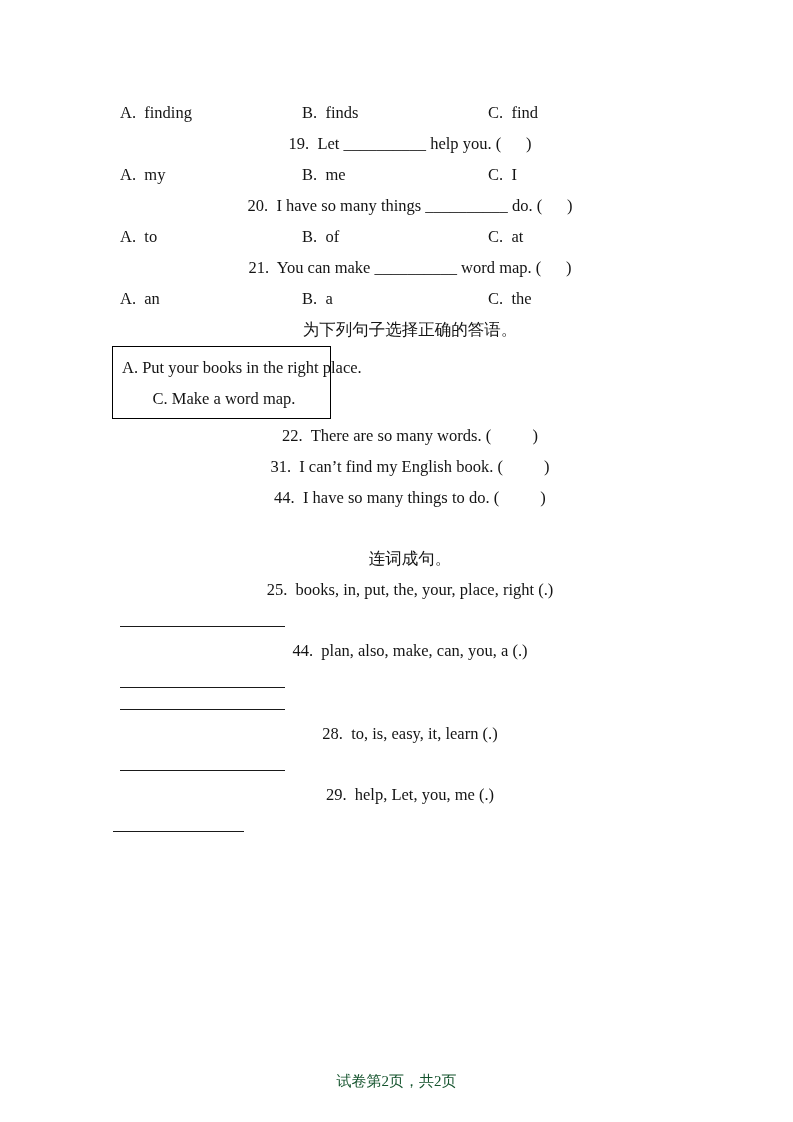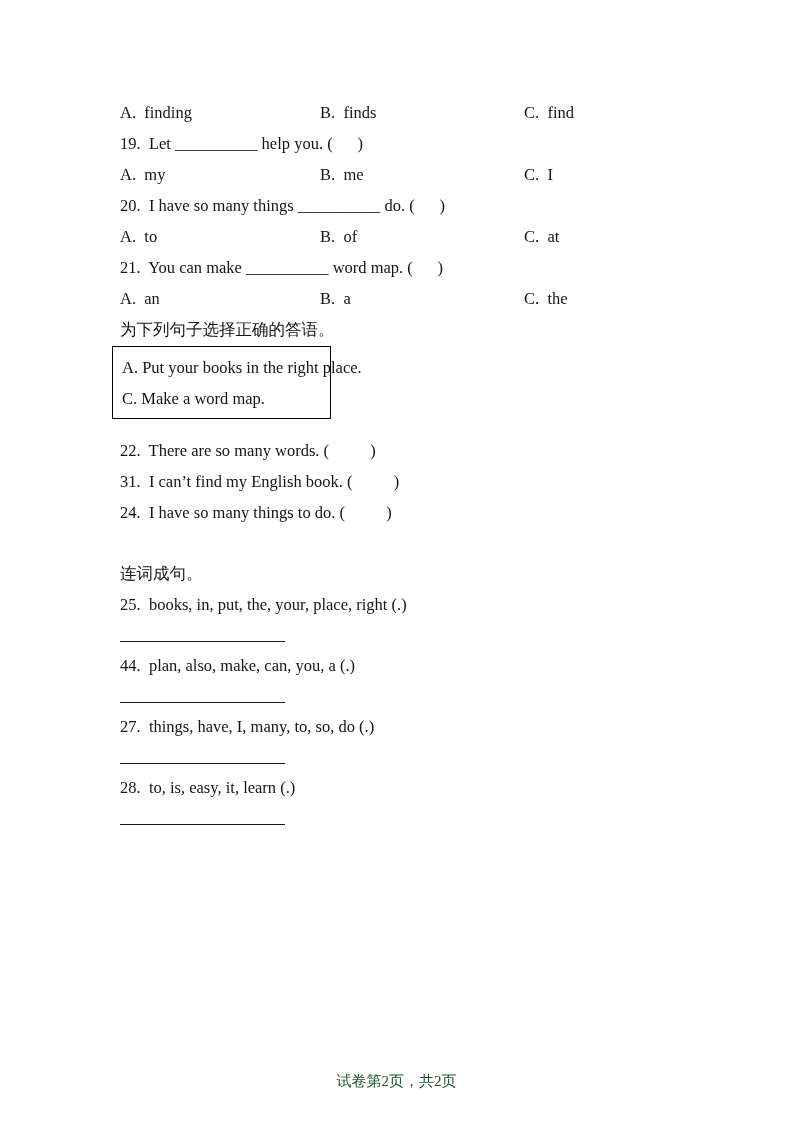--- a/index.html
+++ b/index.html
@@ -18,34 +18,34 @@
   .content {
     position: absolute;
     left: 120px;
     top: 97px;
     width: 580px;
   }
   .line {
     height: 31px;
     line-height: 31px;
     white-space: pre;
+    text-align: center;
   }
   .opt-row {
     display: grid;
     grid-template-columns: 182px 186px auto;
     height: 31px;
     line-height: 31px;
-    gap: 18px;
   }
   .opt-row span { white-space: pre; }
   .answer-box {
     width: 219px;
     margin-left: -8px;
     margin-top: 1px;
-    margin-bottom: 16px;
+    margin-bottom: 1px;
     border: 1.5px solid #000000;
     padding: 5px 4px 4px 9px;
   }
   .answer-box .line { white-space: pre; }
   .rearrange-group { }
   .blank-line {
     width: 165px;
     height: 0;
     border-bottom: 1.7px solid #1a1a1a;
     margin-top: 21px;
@@ -99,41 +99,44 @@
     </section>
 
     <section>
       <p class="line">为下列句子选择正确的答语。</p>
       <div class="answer-box">
         <p class="line">A. Put your books in the right place.</p>
         <p class="line">C. Make a word map.</p>
       </div>
       <p class="line">22.  There are so many words. (          )</p>
       <p class="line">31.  I can’t find my English book. (          )</p>
-      <p class="line">24.  I have so many things to do. (          )</p>
+      <p class="line">44.  I have so many things to do. (          )</p>
     </section>
 
     <section>
       <div class="spacer-30"></div>
       <p class="line">连词成句。</p>
 
       <div class="rearrange-group">
         <p class="line">25.  books, in, put, the, your, place, right (.)</p>
         <div class="blank-line"></div>
       </div>
       <div class="rearrange-group">
         <p class="line">44.  plan, also, make, can, you, a (.)</p>
         <div class="blank-line"></div>
       </div>
       <div class="rearrange-group">
-        <p class="line">27.  things, have, I, many, to, so, do (.)</p>
         <div class="blank-line"></div>
       </div>
       <div class="rearrange-group">
         <p class="line">28.  to, is, easy, it, learn (.)</p>
         <div class="blank-line"></div>
+      </div>
+      <div class="rearrange-group">
+        <p class="line">29.  help, Let, you, me (.)</p>
+        <div class="blank-line short"></div>
       </div>
     </section>
 
   </main>
 
   <div class="page-footer">试卷第2页，共2页</div>
 </div>
 
 </body></html>

